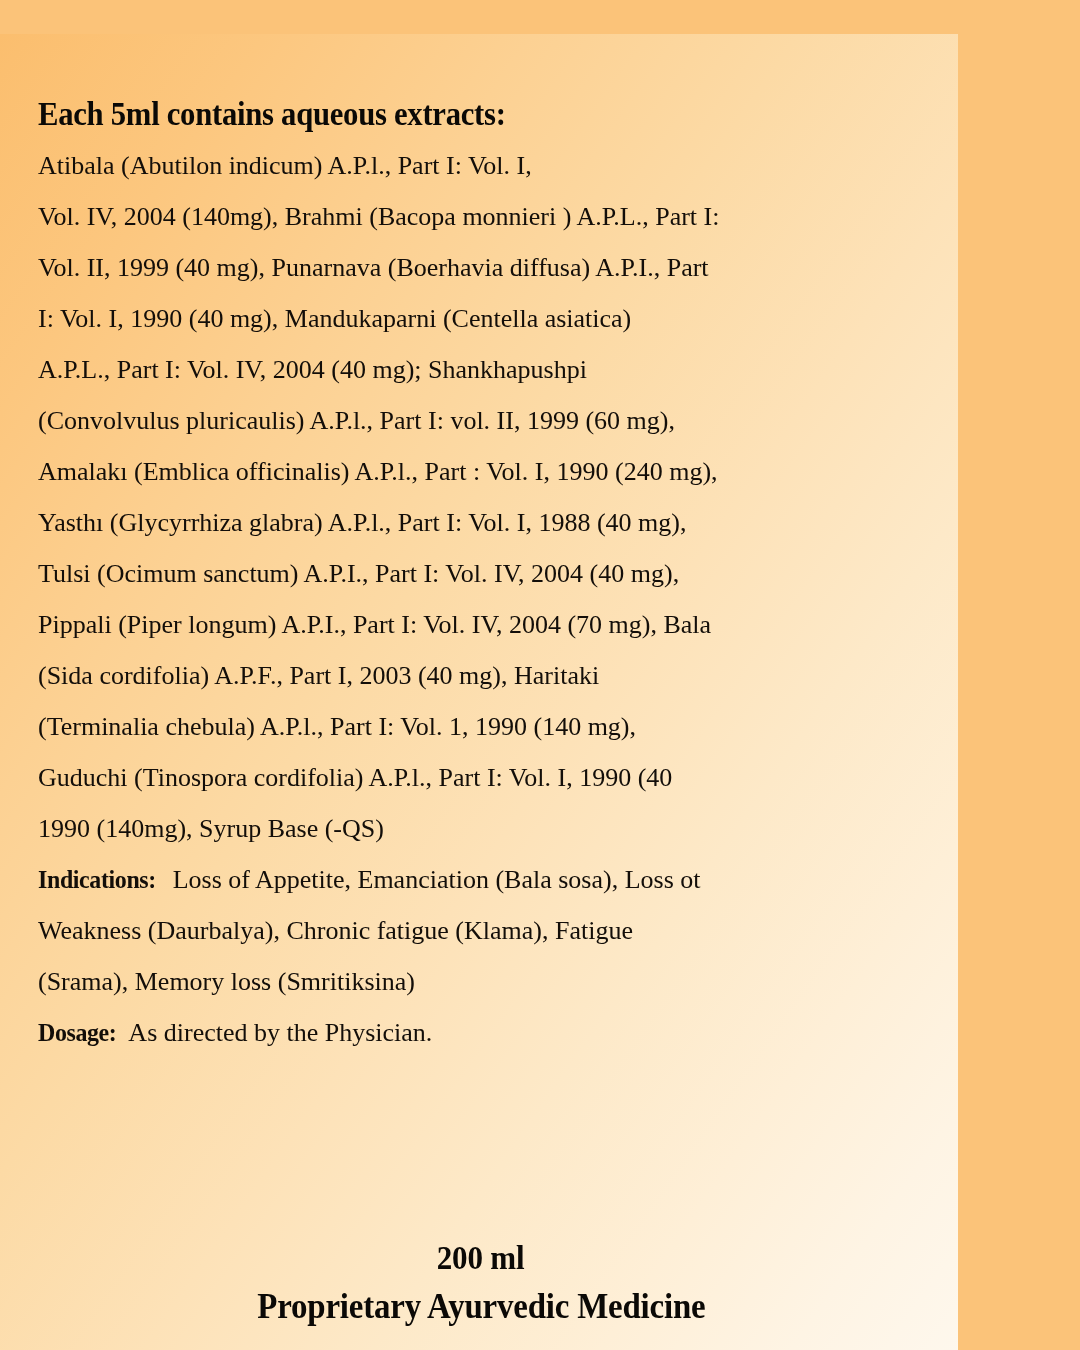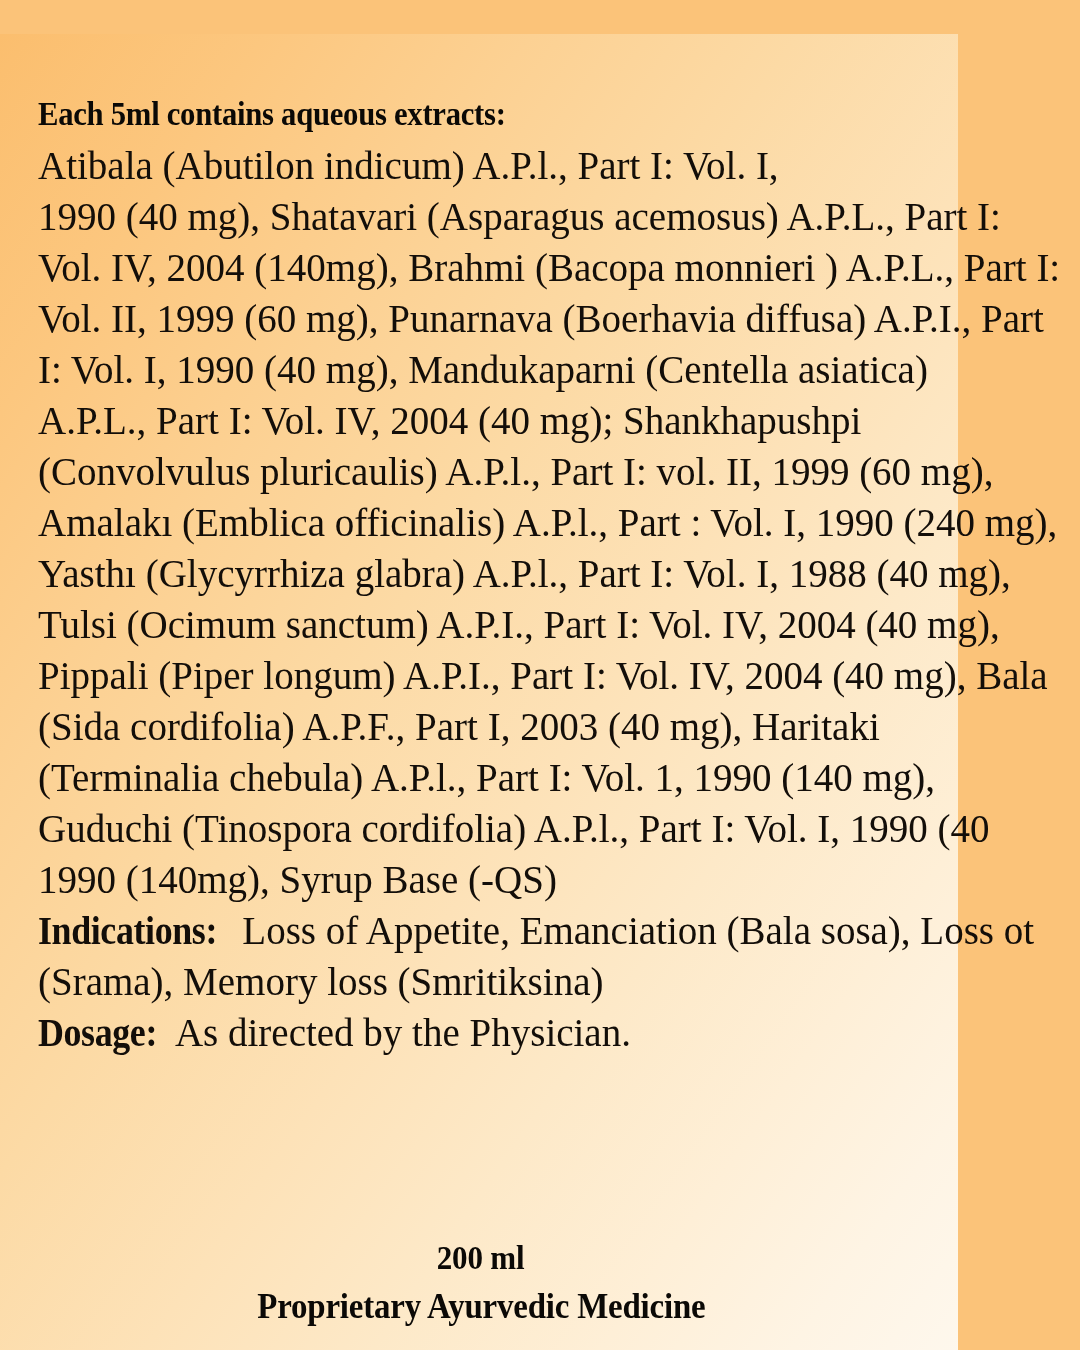--- a/index.html
+++ b/index.html
@@ -61,21 +61,21 @@
     transform-origin: left center;
   }
 
   .ingredients-block,
   .indications-block,
   .dosage-block {
     margin: 0;
   }
 
   .wrapline {
-    font-size: 39px;
+    font-size: 26px;
     line-height: 51px;
     color: #130E09;
     white-space: nowrap;
   }
 
   
   #footer {
     position: absolute;
     left: 4px;
     right: 0;
@@ -107,38 +107,38 @@
 </head>
 <body>
 
 <div id="label-panel">
 
   <div class="block ingredients-block">
 
     <div class="heading-strong">Each 5ml contains aqueous extracts:</div>
 
     <div class="wrapline">Atibala (Abutilon indicum) A.P.l., Part I: Vol. I,</div>
-    <div class="wrapline">1990 (40 mg), Shatavari (Asparagus acemosus) A.P.L., Part I:</div>
     <div class="wrapline">Vol. IV, 2004 (140mg), Brahmi (Bacopa monnieri ) A.P.L., Part I:</div>
-    <div class="wrapline">Vol. II, 1999 (60 mg), Punarnava (Boerhavia diffusa) A.P.I., Part</div>
+    <div class="wrapline">Vol. II, 1999 (40 mg), Punarnava (Boerhavia diffusa) A.P.I., Part</div>
     <div class="wrapline">I: Vol. I, 1990 (40 mg), Mandukaparni (Centella asiatica)</div>
     <div class="wrapline">A.P.L., Part I: Vol. IV, 2004 (40 mg); Shankhapushpi</div>
     <div class="wrapline">(Convolvulus pluricaulis) A.P.l., Part I: vol. II, 1999 (60 mg),</div>
     <div class="wrapline">Amalakı (Emblica officinalis) A.P.l., Part : Vol. I, 1990 (240 mg),</div>
     <div class="wrapline">Yasthı (Glycyrrhiza glabra) A.P.l., Part I: Vol. I, 1988 (40 mg),</div>
     <div class="wrapline">Tulsi (Ocimum sanctum) A.P.I., Part I: Vol. IV, 2004 (40 mg),</div>
-    <div class="wrapline">Pippali (Piper longum) A.P.I., Part I: Vol. IV, 2004 (40 mg), Bala</div>
+    <div class="wrapline">Pippali (Piper longum) A.P.I., Part I: Vol. IV, 2004 (70 mg), Bala</div>
     <div class="wrapline">(Sida cordifolia) A.P.F., Part I, 2003 (40 mg), Haritaki</div>
     <div class="wrapline">(Terminalia chebula) A.P.l., Part I: Vol. 1, 1990 (140 mg),</div>
     <div class="wrapline">Guduchi (Tinospora cordifolia) A.P.l., Part I: Vol. I, 1990 (40</div>
     <div class="wrapline">1990 (140mg), Syrup Base (-QS)</div>
   </div>
 
   <div class="block indications-block">
     <div class="wrapline"><span class="lead-label">Indications:</span><span> Loss of Appetite, Emanciation (Bala sosa), Loss ot</span></div>
+    <div class="wrapline">Weakness (Daurbalya), Chronic fatigue (Klama), Fatigue</div>
     <div class="wrapline">(Srama), Memory loss (Smritiksina)</div>
   </div>
 
   <div class="block dosage-block">
     <div class="wrapline"><span class="lead-label">Dosage:</span><span> As directed by the Physician.</span></div>
   </div>
 
   <div id="footer">
     <div class="footer-line">
       <span id="volume-text">200 ml</span>

